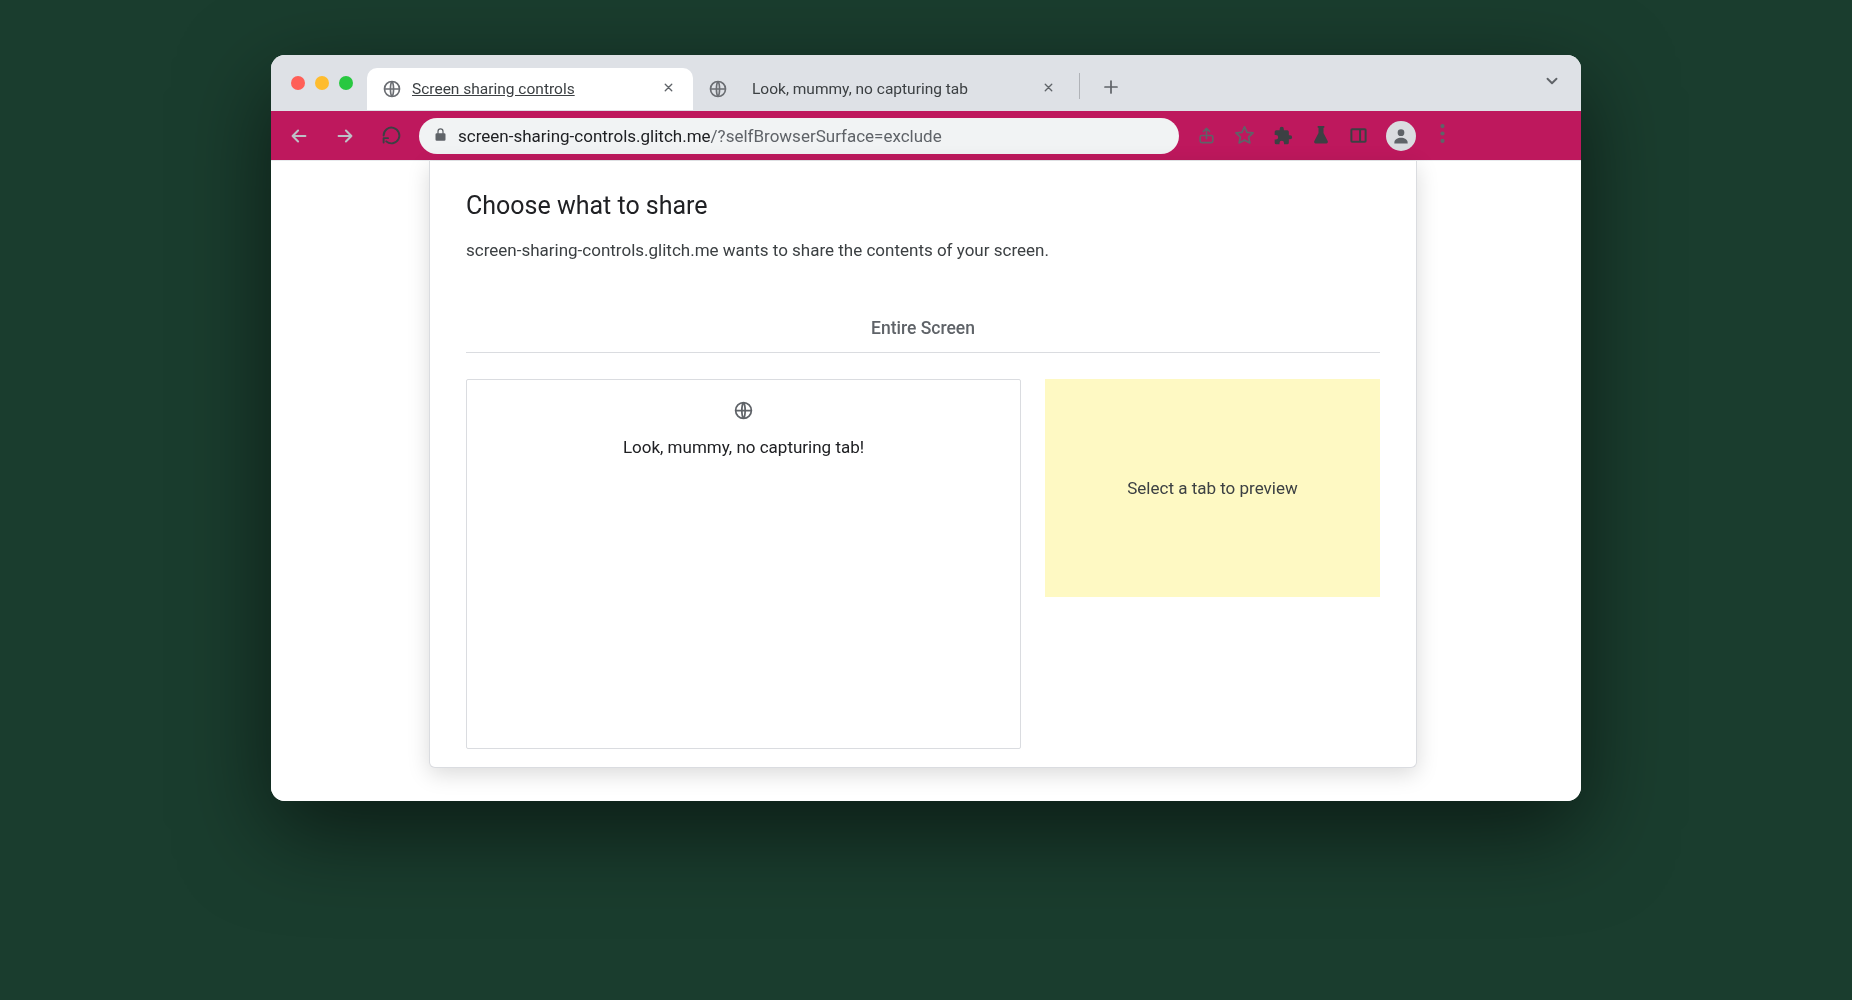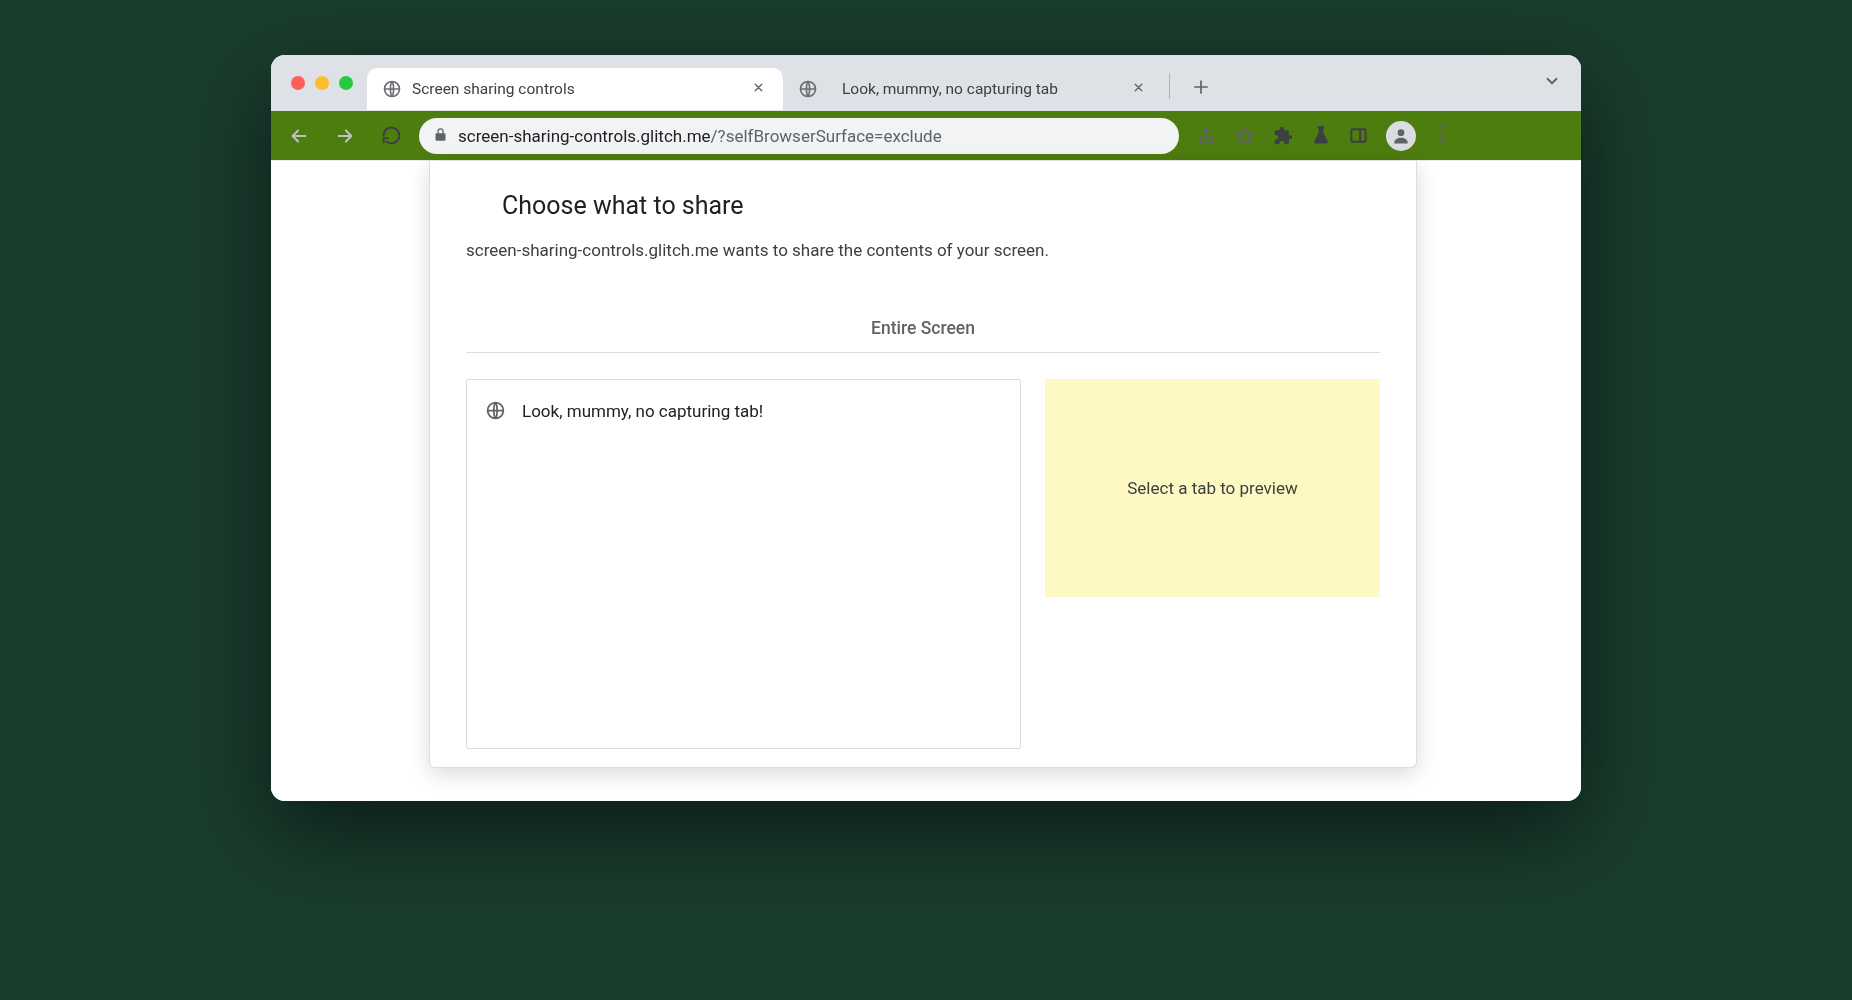--- a/index.html
+++ b/index.html
@@ -47,21 +47,22 @@
       padding: 0 14px;
       border-radius: 10px 10px 0 0;
       font-size: 15.5px;
       color: #3c4043;
       min-width: 0;
       margin-top: 12px;
       position: relative;
     }
     .tab.active {
       background: #fff;
-      width: 416px;
+      width: 326px;
+      text-decoration: underline;
     }
     .tab.inactive {
       width: 380px;
       color: #3c4043;
       gap: 24px;
     }
     .tab-title {
       white-space: nowrap;
       overflow: hidden;
       text-overflow: ellipsis;
@@ -91,21 +92,21 @@
       margin-top: 8px;
     }
     .tabstrip-spacer { flex: 1; }
     .tabstrip-chevron {
       color: #5f6368;
       cursor: pointer;
       padding: 6px 10px;
     }
     .toolbar {
       height: 50px;
-      background: #4d7c0f;
+      background: #be185d;
       display: flex;
       align-items: center;
       padding: 0 10px;
       gap: 10px;
       border-bottom: 1px solid #e8eaed;
     }
     .nav-btn {
       width: 36px; height: 36px;
       display: flex; align-items: center; justify-content: center;
       color: #5f6368;
@@ -162,21 +163,20 @@
       border-top: none;
       border-radius: 0 0 6px 6px;
       box-shadow: 0 6px 22px rgba(0,0,0,0.15);
       padding: 30px 36px 18px;
     }
     .dialog-title {
       font-size: 25px;
       color: #202124;
       font-weight: 400;
       margin-bottom: 20px;
-      margin-left: 36px;
     }
     .dialog-subtitle {
       font-size: 17px;
       color: #3c4043;
       margin-bottom: 44px;
     }
     .share-tabs {
       display: flex;
       border-bottom: 1px solid #dadce0;
     }
@@ -207,20 +207,21 @@
       padding: 14px 18px;
     }
     .tab-list-item {
       display: flex;
       align-items: center;
       gap: 16px;
       padding: 6px 0;
       cursor: pointer;
       font-size: 17px;
       color: #202124;
+      flex-direction: column;
     }
     .preview-pane {
       flex: 1;
       height: 218px;
       background: #fef9c3;
       display: flex;
       align-items: center;
       justify-content: center;
       color: #3c4043;
       font-size: 17px;

